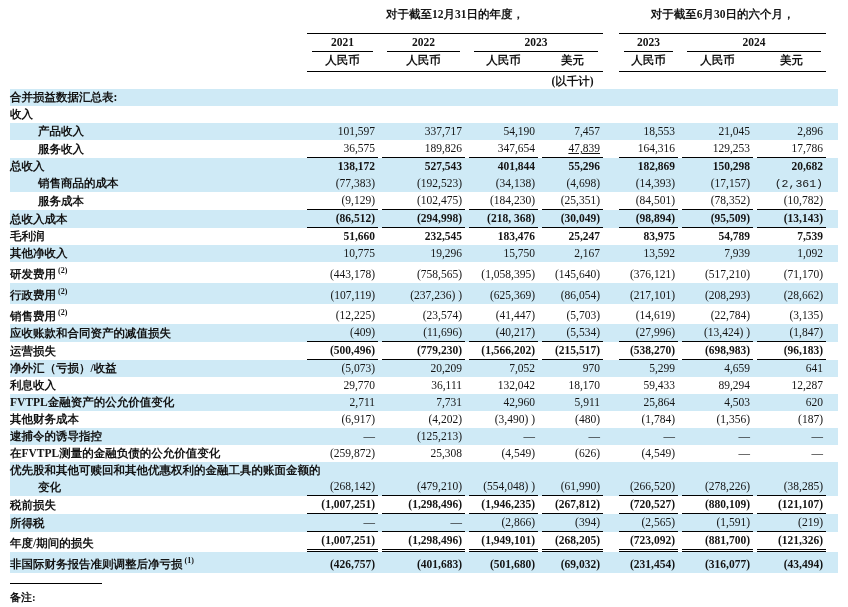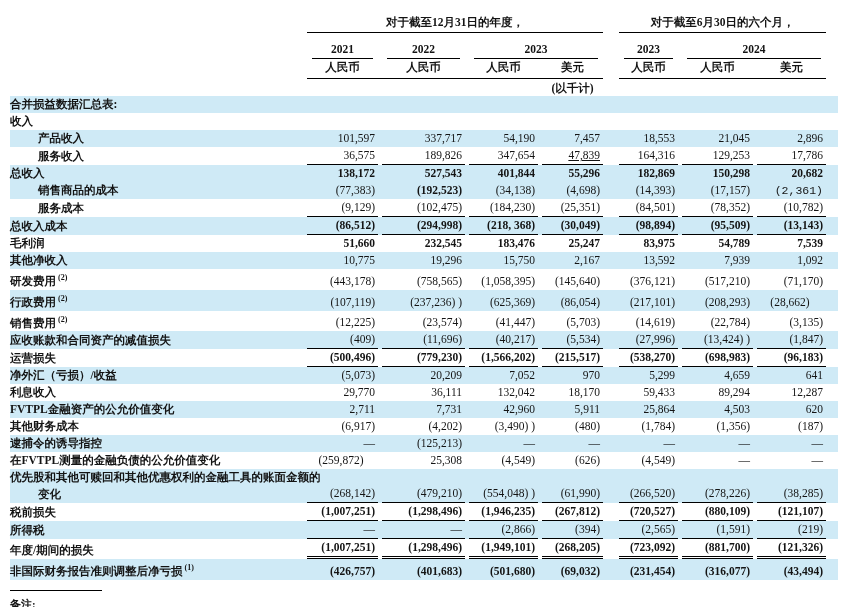--- a/index.html
+++ b/index.html
@@ -13,21 +13,21 @@
 
   
   .grid {
     display: grid;
     grid-template-columns: 295px 75px 87px 73px 65px 12px 63px 75px 73px;
     align-items: end;
   }
 
   
   .hrow { min-height: 17px; line-height: 17px; font-size: 11.5px; font-weight: bold; }
-  .gtitle { text-align: center; border-bottom: 1.5px solid #000; margin: 8px 2px; padding-bottom: 1px; }
+  .gtitle { text-align: center; border-bottom: 1.5px solid #000; margin: 0 2px; padding-bottom: 10px; }
   .yhead  { text-align: center; border-bottom: 1.5px solid #000; margin: 0 7px; }
   .chead  { text-align: center; }
   .gline  { border-top: 1.5px solid #000; height: 0; margin: 2px 2px 0 2px; }
   .unote  { text-align: center; min-height: 15px; line-height: 15px; }
 
   
   .row { min-height: 17px; font-size: 11.5px; }
   .row.shade { background: var(--shade, #cfeaf6); }
   .lbl { grid-column: 1 / 2; align-self: stretch; font-weight: bold;
          line-height: 17px; white-space: nowrap; overflow: visible;
@@ -138,21 +138,21 @@
         <div class="num" style="grid-column: 5 / span 1;">55,296</div>
         <div class="num" style="grid-column: 7 / span 1;">182,869</div>
         <div class="num" style="grid-column: 8 / span 1;">150,298</div>
         <div class="num" style="grid-column: 9 / span 1;">20,682</div>
       </div>
       <div class="grid row shade">
         <div class="lbl ind">
           <span>销售商品的成本</span>
         </div>
         <div class="num" style="grid-column: 2 / span 1;">(77,383)</div>
-        <div class="num" style="grid-column: 3 / span 1; font-weight: bold;">(192,523)</div>
+        <div class="num" style="grid-column: 3 / span 1;">(192,523)</div>
         <div class="num" style="grid-column: 4 / span 1;">(34,138)</div>
         <div class="num" style="grid-column: 5 / span 1;">(4,698)</div>
         <div class="num" style="grid-column: 7 / span 1;">(14,393)</div>
         <div class="num" style="grid-column: 8 / span 1;">(17,157)</div>
         <div class="num" style="grid-column: 9 / span 1; font-family: Liberation Mono, monospace;">(2,361)</div>
       </div>
       <div class="grid row b1">
         <div class="lbl ind">
           <span>服务成本</span>
         </div>
@@ -215,21 +215,21 @@
       <div class="grid row shade">
         <div class="lbl">
           <span>行政费用<sup> (2)</sup></span>
         </div>
         <div class="num" style="grid-column: 2 / span 1;">(107,119)</div>
         <div class="num" style="grid-column: 3 / span 1;">(237,236) )</div>
         <div class="num" style="grid-column: 4 / span 1;">(625,369)</div>
         <div class="num" style="grid-column: 5 / span 1;">(86,054)</div>
         <div class="num" style="grid-column: 7 / span 1;">(217,101)</div>
         <div class="num" style="grid-column: 8 / span 1;">(208,293)</div>
-        <div class="num" style="grid-column: 9 / span 1; text-align: center;">(28,662)</div>
+        <div class="num" style="grid-column: 9 / span 1;">(28,662)</div>
       </div>
       <div class="grid row">
         <div class="lbl">
           <span>销售费用<sup> (2)</sup></span>
         </div>
         <div class="num" style="grid-column: 2 / span 1;">(12,225)</div>
         <div class="num" style="grid-column: 3 / span 1;">(23,574)</div>
         <div class="num" style="grid-column: 4 / span 1;">(41,447)</div>
         <div class="num" style="grid-column: 5 / span 1;">(5,703)</div>
         <div class="num" style="grid-column: 7 / span 1;">(14,619)</div>
@@ -317,21 +317,21 @@
         <div class="num" style="grid-column: 4 / span 1;">—</div>
         <div class="num" style="grid-column: 5 / span 1;">—</div>
         <div class="num" style="grid-column: 7 / span 1;">—</div>
         <div class="num" style="grid-column: 8 / span 1;">—</div>
         <div class="num" style="grid-column: 9 / span 1;">—</div>
       </div>
       <div class="grid row">
         <div class="lbl">
           <span>在FVTPL测量的金融负债的公允价值变化</span>
         </div>
-        <div class="num" style="grid-column: 2 / span 1; text-align: center;">(259,872)</div>
+        <div class="num" style="grid-column: 2 / span 1;">(259,872)</div>
         <div class="num" style="grid-column: 3 / span 1;">25,308</div>
         <div class="num" style="grid-column: 4 / span 1;">(4,549)</div>
         <div class="num" style="grid-column: 5 / span 1;">(626)</div>
         <div class="num" style="grid-column: 7 / span 1;">(4,549)</div>
         <div class="num" style="grid-column: 8 / span 1;">—</div>
         <div class="num" style="grid-column: 9 / span 1;">—</div>
       </div>
       <div class="grid row shade b1">
         <div class="lbl">
           <span>优先股和其他可赎回和其他优惠权利的金融工具的账面金额的</span>

